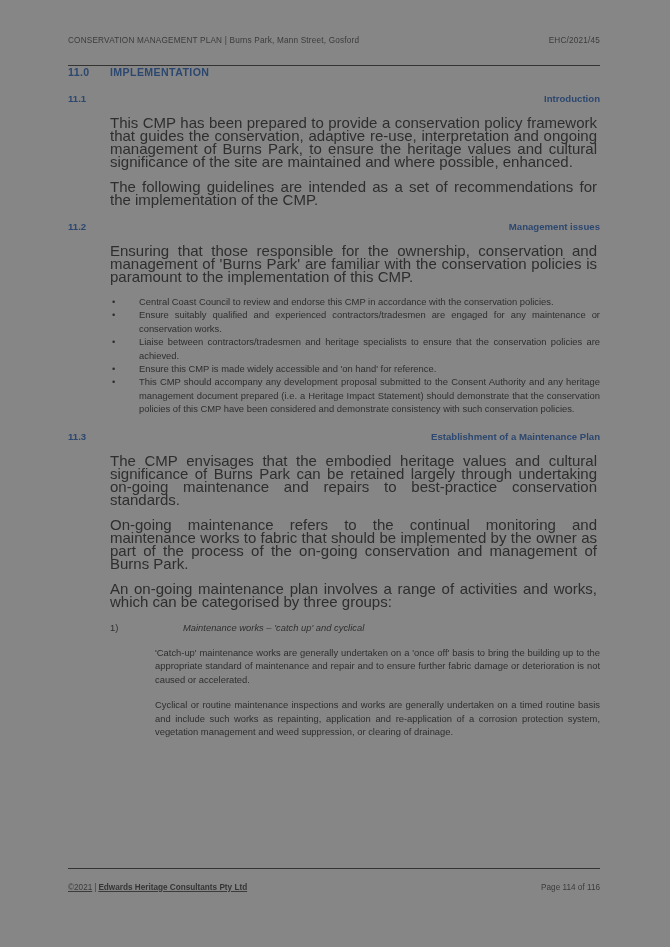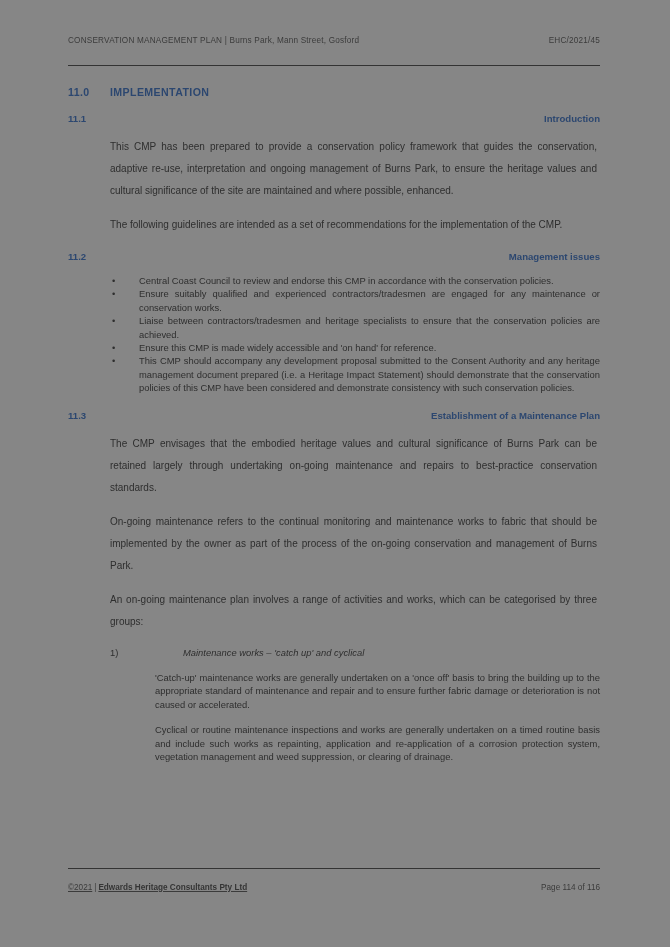--- a/index.html
+++ b/index.html
@@ -12,30 +12,30 @@
     overflow:hidden;
   }
   .content { position:absolute; left:68px; top:36px; width:532px; }
 
   .header-row {
     display:flex; justify-content:space-between; align-items:baseline;
     font-size:8.2px; color:#3b3b3b; letter-spacing:0.2px;
   }
   .header-rule { margin-top:20px; border-top:1.6px solid #333333; height:0; }
 
-  .h1 { margin-top:20px; display:flex; font-weight:bold; color:#2c4770;
+  .h1 { margin-top:0; display:flex; font-weight:bold; color:#2c4770;
         font-size:10.6px; letter-spacing:0.4px; }
   .h2 { margin-top:15px; display:flex; font-weight:bold; color:#2c4770;
         font-size:9.6px;justify-content:space-between; }
   .sec-num { width:42px; flex-shrink:0; }
 
   .sec-body { margin-left:42px; }
   .sec-body p.body {
     margin:12px 3px 0 0;
-    font-size:10px; line-height:22px;
+    font-size:15px; line-height:13px;
     text-align:justify;
   }
 
   .bullet-list { margin-top:12px; }
   .bullet-row { display:flex; font-size:9.4px; line-height:13.4px; }
   .bullet-marker { width:29px; flex-shrink:0; padding-left:2px; box-sizing:border-box; }
   .bullet-text { flex:1; text-align:justify; }
 
   .numbered-head { display:flex; margin-top:13px; font-size:9.4px; line-height:13.4px; }
   .num-label { width:45px; flex-shrink:0; }
@@ -83,20 +83,21 @@
         <p class="body">The following guidelines are intended as a set of recommendations for the implementation of the CMP.</p>
       </div>
     </section>
 
     <section>
       <div class="h2">
         <span class="sec-num">11.2</span>
         <span>Management issues</span>
       </div>
       <div class="sec-body">
+        <p class="body">Ensuring that those responsible for the ownership, conservation and management of 'Burns Park' are familiar with the conservation policies is paramount to the implementation of this CMP.</p>
         <div class="bullet-list">
           <div class="bullet-row">
             <span class="bullet-marker">•</span>
             <span class="bullet-text">Central Coast Council to review and endorse this CMP in accordance with the conservation policies.</span>
           </div>
           <div class="bullet-row">
             <span class="bullet-marker">•</span>
             <span class="bullet-text">Ensure suitably qualified and experienced contractors/tradesmen are engaged for any maintenance or conservation works.</span>
           </div>
           <div class="bullet-row">

